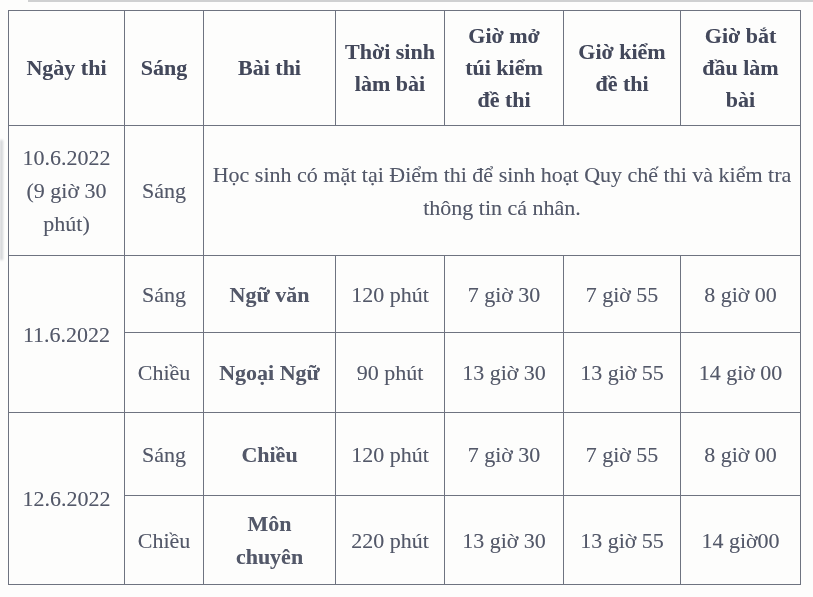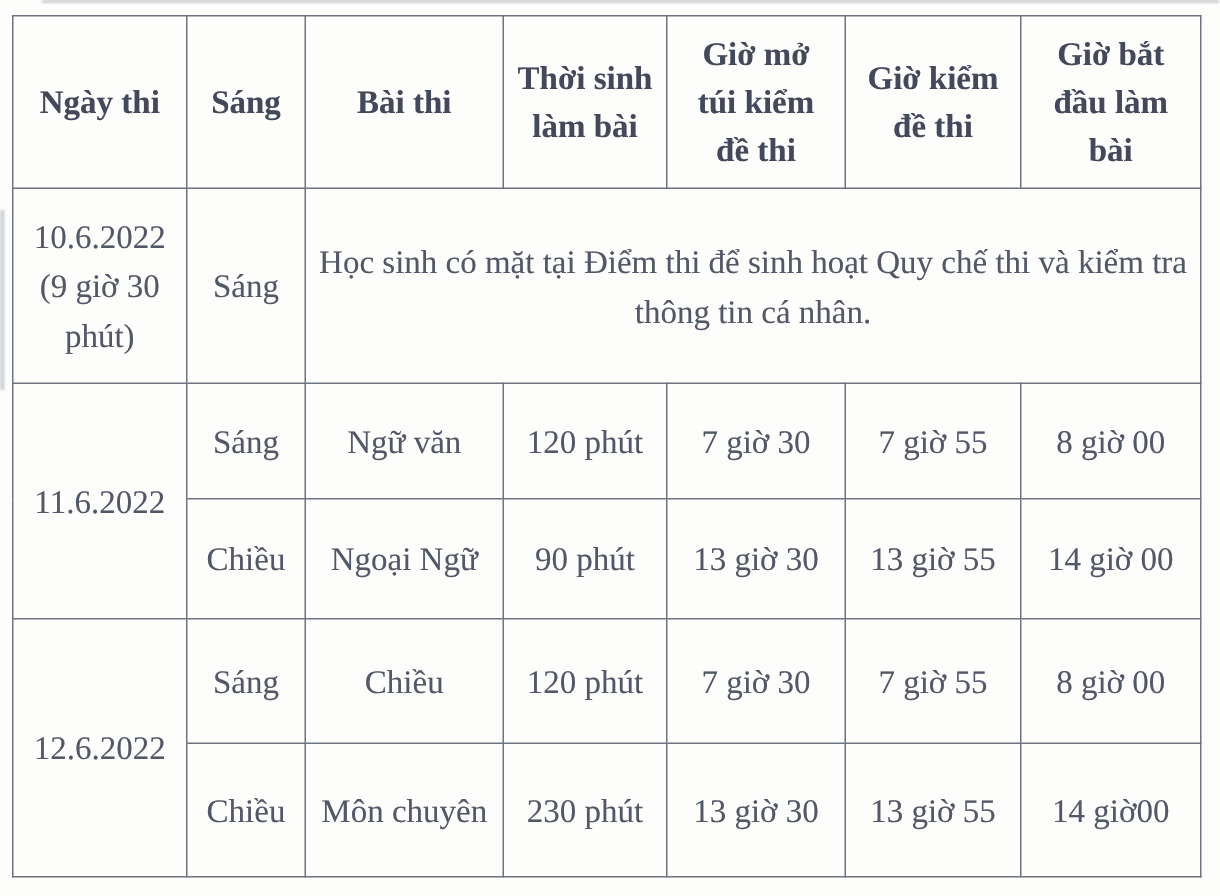--- a/index.html
+++ b/index.html
@@ -36,21 +36,21 @@
     line-height:1.5;
     overflow:hidden;
   }
   table.sched th{
     font-weight:bold;
     color:#43485b;
     line-height:1.45;
   }
   .date-cell{line-height:1.8;}
   .notice-cell{padding:2px 20px;line-height:1.6;}
-  .subject-cell{padding:2px 10px;}
+  .subject-cell{padding:2px 10px;font-weight:bold;}
   
   table.sched{text-shadow:0 0 0.4px rgba(80,85,100,0.35);}
 </style>
 </head>
 <body>
 
 <div class="page">
 
   <div class="scan-line-top"></div>
   <div class="scan-smudge-left"></div>
@@ -108,20 +108,20 @@
       <td class="subject-cell">Chiều</td>
       <td>120 phút</td>
       <td>7 giờ 30</td>
       <td>7 giờ 55</td>
       <td>8 giờ 00</td>
     </tr>
 
     <tr style="height:89px">
       <td>Chiều</td>
       <td class="subject-cell">Môn chuyên</td>
-      <td>230 phút</td>
+      <td>220 phút</td>
       <td>13 giờ 30</td>
       <td>13 giờ 55</td>
       <td>14 giờ00</td>
     </tr>
   </tbody>
     </table>
 </div>
 
 </body></html>

